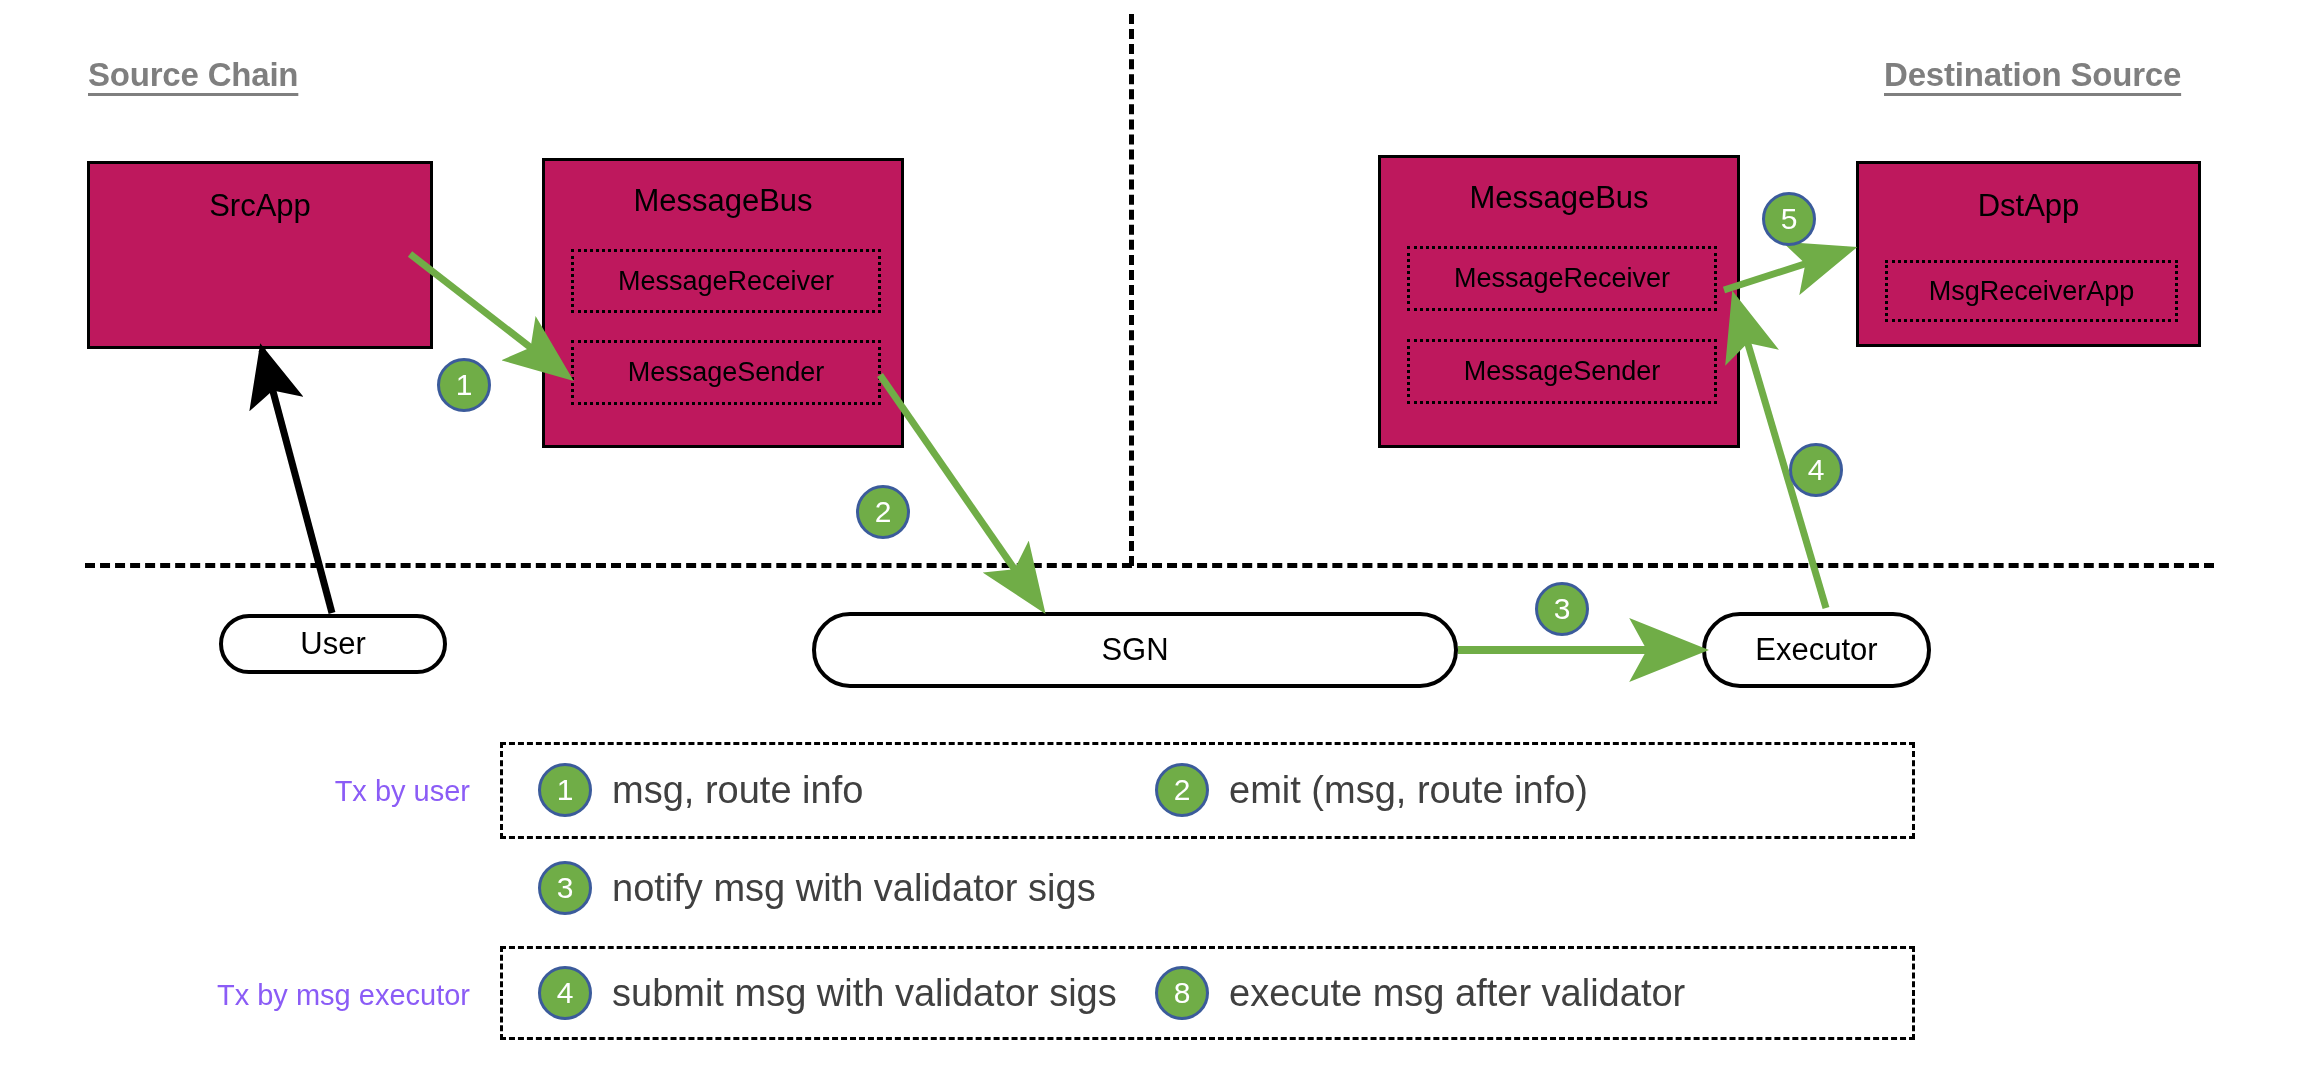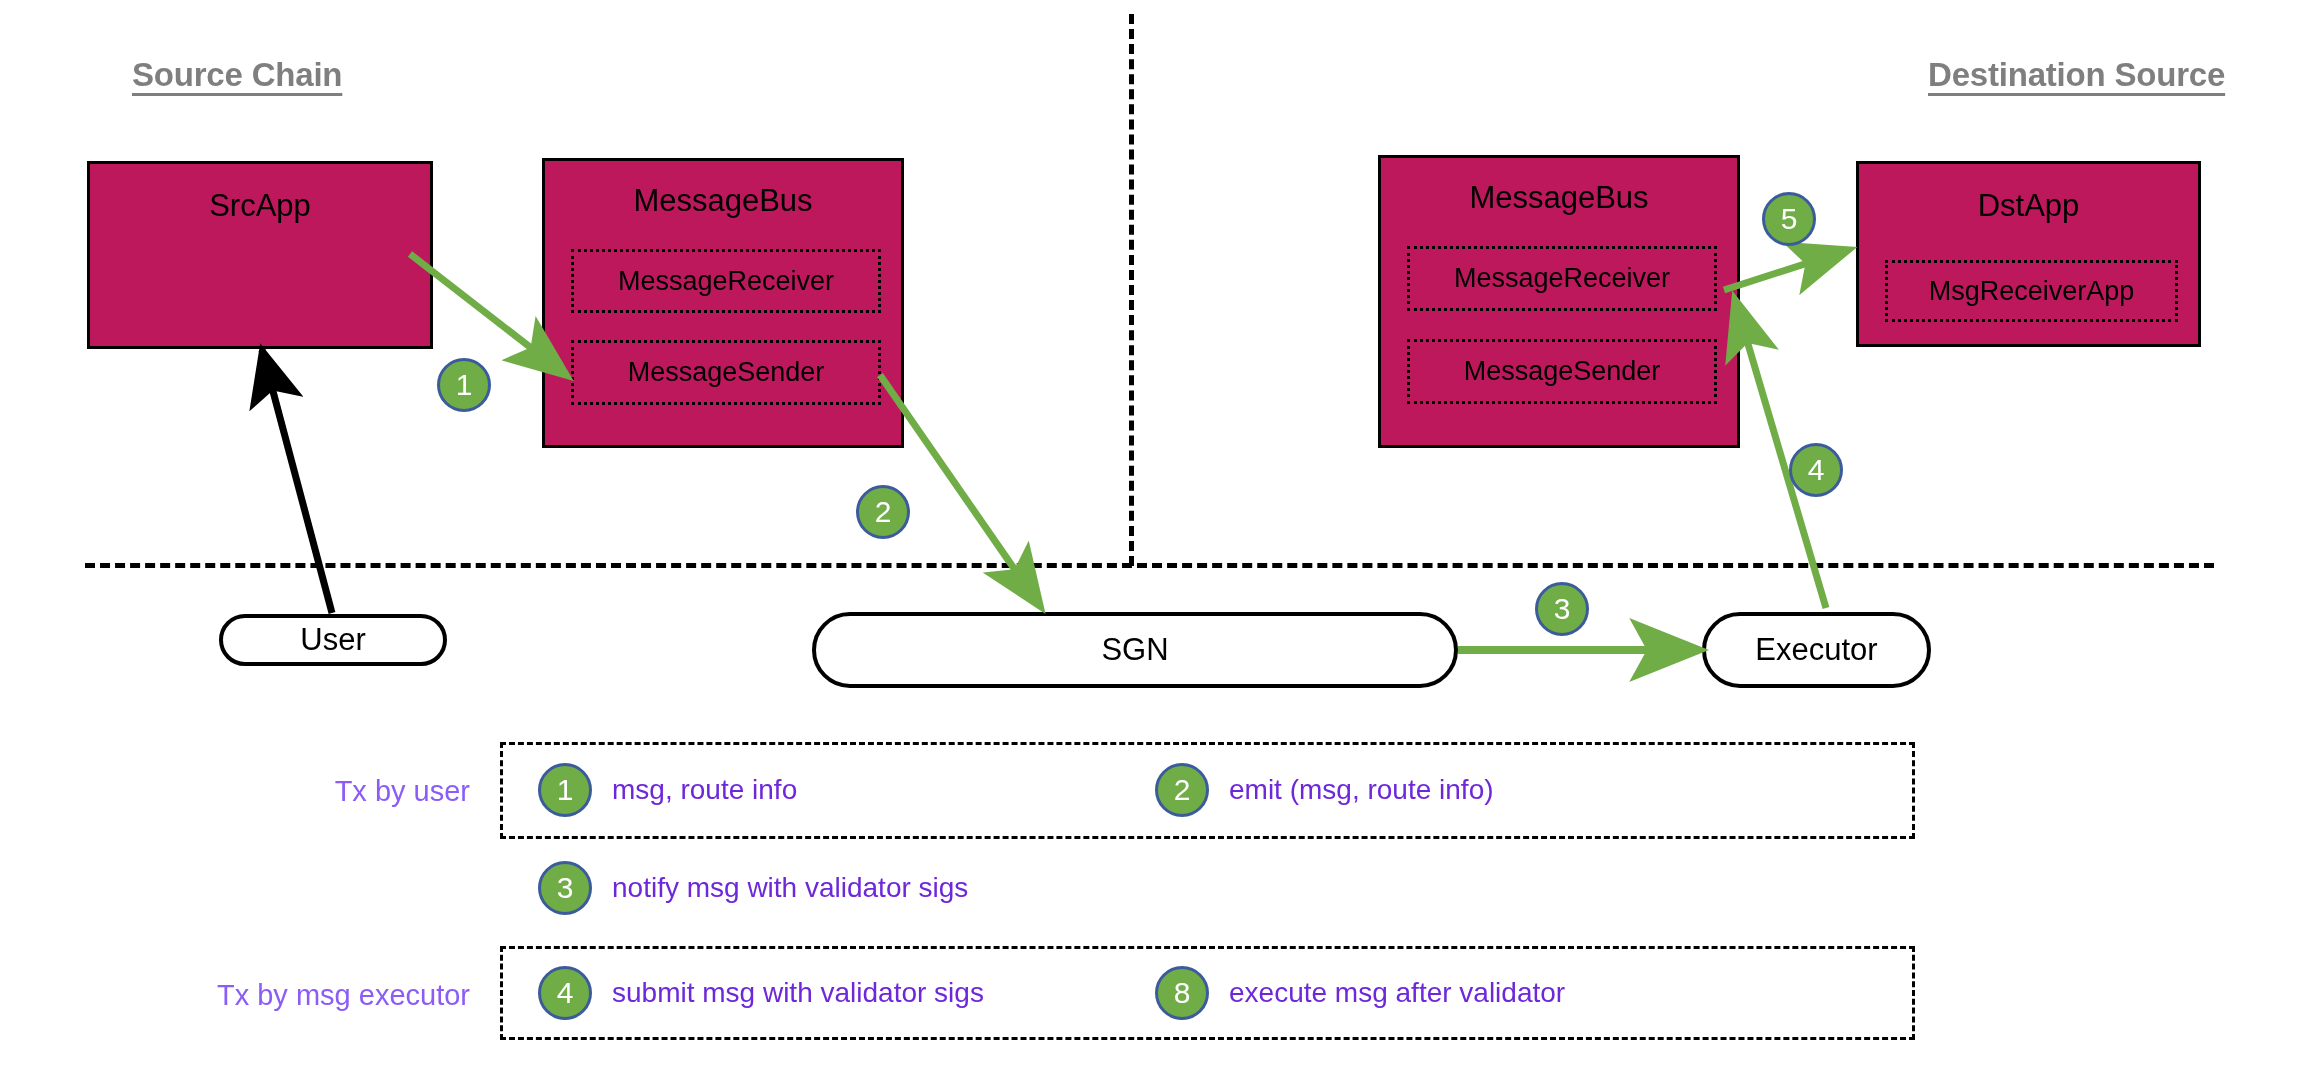--- a/index.html
+++ b/index.html
@@ -23,21 +23,20 @@
   .chain-title {
     position: absolute;
     font-size: 33px;
     font-weight: bold;
     color: #7f7f7f;
     text-decoration: underline;
     text-underline-offset: 7px;
     text-decoration-thickness: 3px;
     white-space: nowrap;
     letter-spacing: -0.2px;
-    margin-left: 44px;
   }
   #src-chain-title { left: 88px;  top: 56px; }
   #dst-chain-title { left: 1884px; top: 56px; }
 
   
   .comp-box {
     position: absolute;
     border: 3px solid #000000;
     background: #be185d;
     box-sizing: border-box;
@@ -90,21 +89,21 @@
     border-radius: 70px;
     background: #ffffff;
     box-sizing: border-box;
     display: flex;
     align-items: center;
     justify-content: center;
     font-size: 31px;
     color: #000000;
     white-space: nowrap;
   }
-  #user-pill     { left: 219px;  top: 614px; width: 228px; height: 52px; }
+  #user-pill     { left: 219px;  top: 614px; width: 228px; height: 60px; }
   #sgn-pill      { left: 812px;  top: 612px; width: 646px; height: 76px; }
   #executor-pill { left: 1702px; top: 612px; width: 229px; height: 76px; }
 
   
   #vertical-divider {
     position: absolute;
     left: 1129px;
     top: 14px;
     width: 0;
     height: 552px;
@@ -175,22 +174,22 @@
     display: flex;
     align-items: center;
     white-space: nowrap;
   }
   .legend-item .badge {
     position: static;
     flex: 0 0 auto;
     margin-right: 20px;
   }
   .legend-item .legend-text {
-    font-size: 28px;
-    color: #6d28d9;
+    font-size: 38px;
+    color: #404040;
   }
   #legend-item-1 { left: 538px;  top: 763px; }
   #legend-item-2 { left: 1155px; top: 763px; }
   #legend-item-3 { left: 538px;  top: 861px; }
   #legend-item-4 { left: 538px;  top: 966px; }
   #legend-item-8 { left: 1155px; top: 966px; }
 </style>
 </head>
 <body>
 

